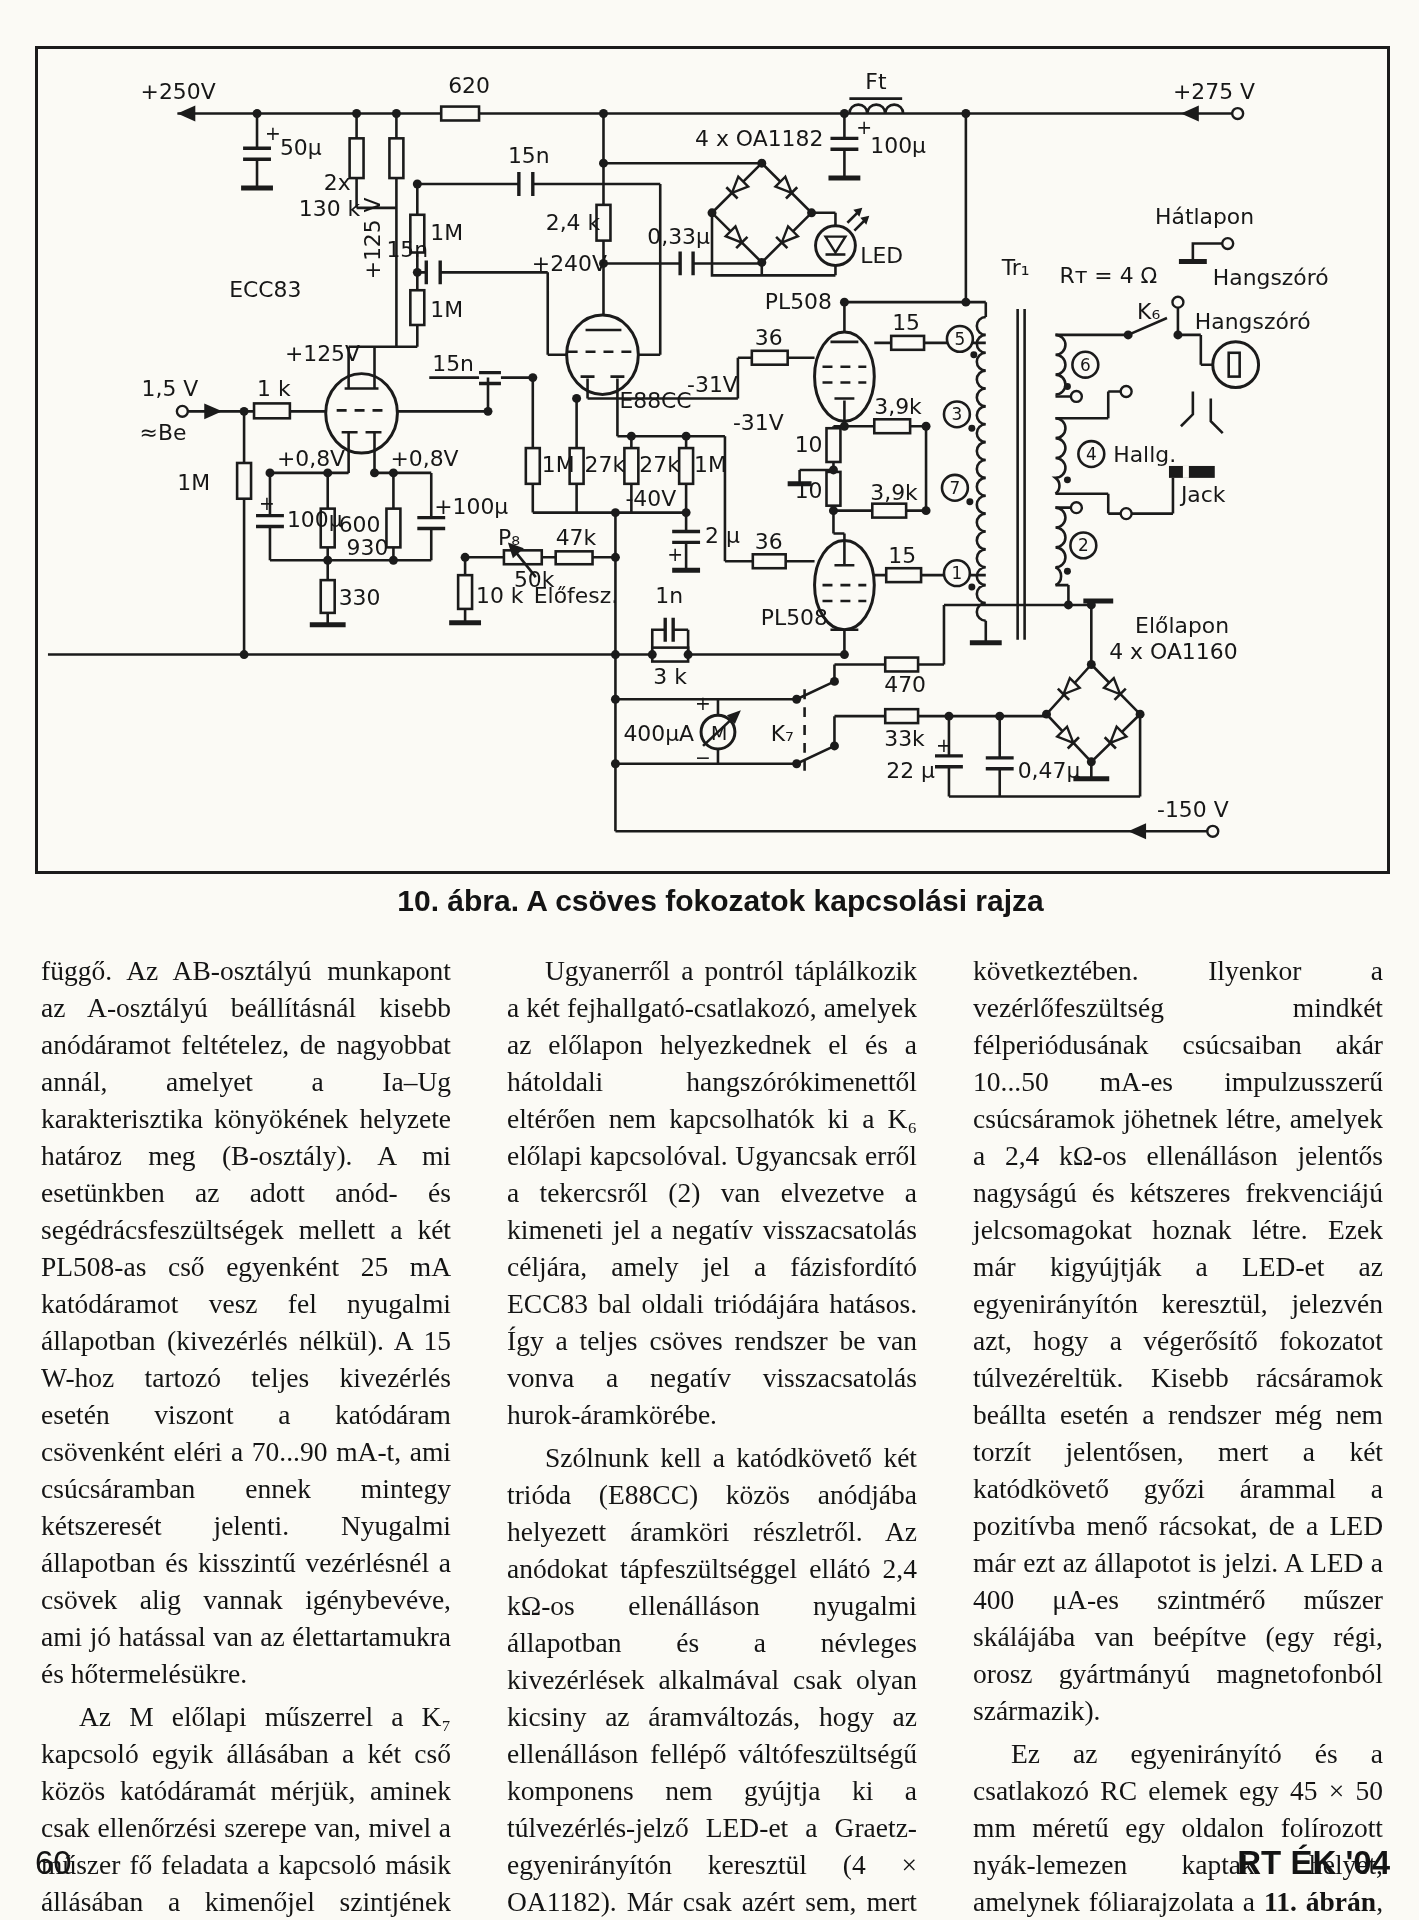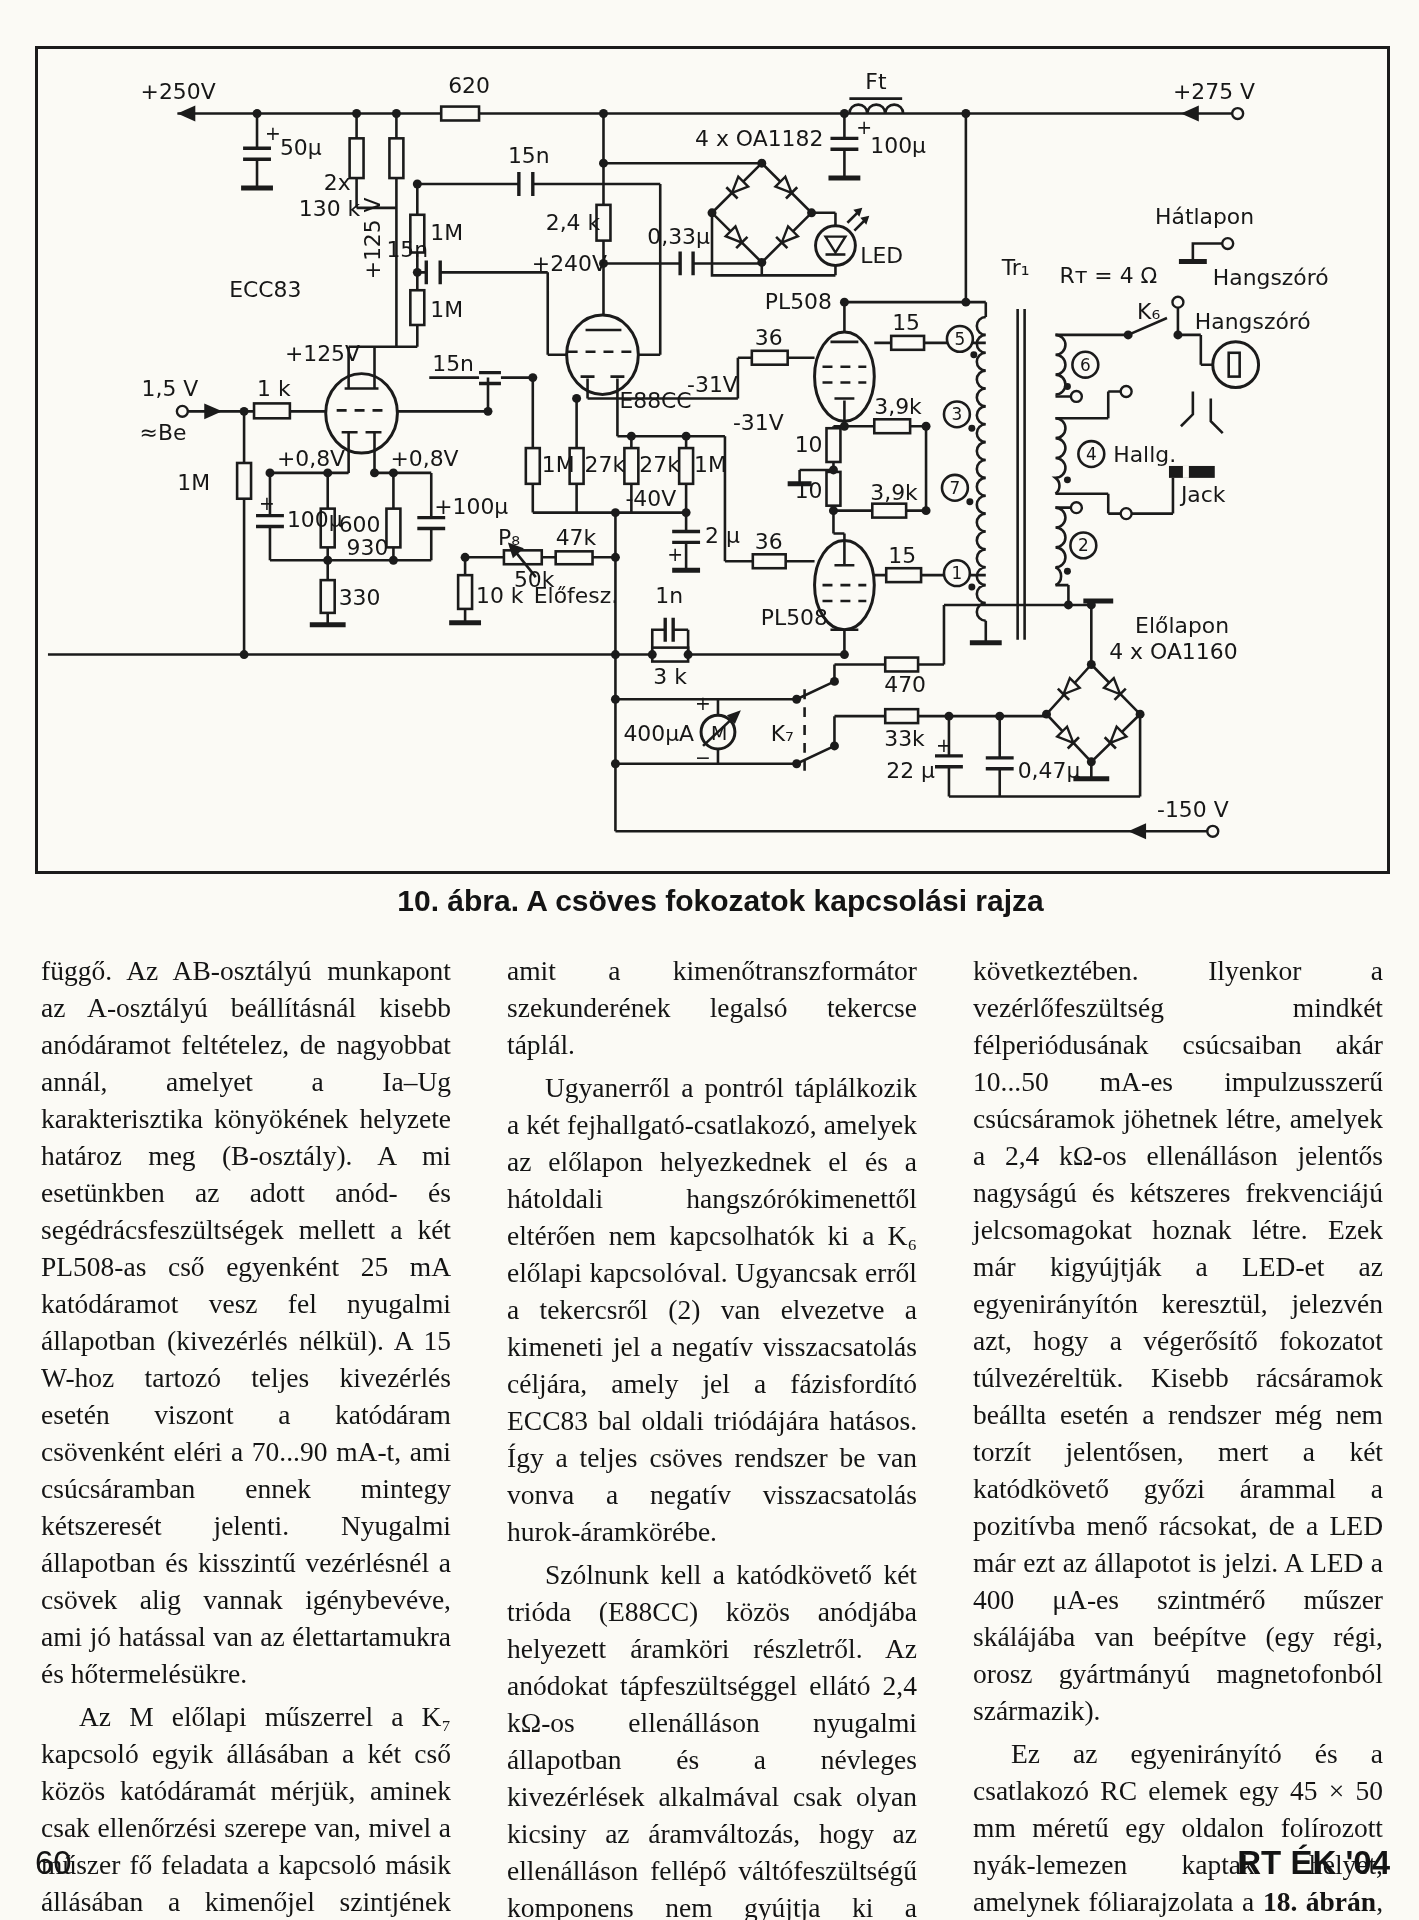--- a/index.html
+++ b/index.html
@@ -413,28 +413,27 @@
   </div>
 
   <div class="caption">10. ábra. A csöves fokozatok kapcsolási rajza</div>
 
   <div class="cols">
     <div class="col">
       <p>függő. Az AB-osztályú munkapont az A-osztályú beállításnál kisebb anódáramot feltételez, de nagyobbat annál, amelyet a Ia–Ug karakterisztika könyökének helyzete határoz meg (B-osztály). A mi esetünkben az adott anód- és segédrácsfeszültségek mellett a két PL508-as cső egyenként 25 mA katódáramot vesz fel nyugalmi állapotban (kivezérlés nélkül). A 15 W-hoz tartozó teljes kivezérlés esetén viszont a katódáram csövenként eléri a 70...90 mA-t, ami csúcsáramban ennek mintegy kétszeresét jelenti. Nyugalmi állapotban és kisszintű vezérlésnél a csövek alig vannak igénybevéve, ami jó hatással van az élettartamukra és hőtermelésükre.</p>
       <p class="ind">Az M előlapi műszerrel a K₇ kapcsoló egyik állásában a két cső közös katódáramát mérjük, aminek csak ellenőrzési szerepe van, mivel a műszer fő feladata a kapcsoló másik állásában a kimenőjel szintjének ellenőrzése. A katódok és a műszer körében lévő ellenállásokkal a végkitérést 200 mA-re kalibráltam, amely értéket a két cső együttesen csak erős túlvezérléseknél éri el. A K₇ kapcsoló másik állásában a kimenő jelszintet méri, egy Graetz-egyenirányítón keresztül (4 × OA1160),</p>
     </div>
     <div class="col">
-      <p>amit a kimenőtranszformátor szekunderének legalsó tekercse táplál.</p>
       <p class="ind">Ugyanerről a pontról táplálkozik a két fejhallgató-csatlakozó, amelyek az előlapon helyezkednek el és a hátoldali hangszórókimenettől eltérően nem kapcsolhatók ki a K₆ előlapi kapcsolóval. Ugyancsak erről a tekercsről (2) van elvezetve a kimeneti jel a negatív visszacsatolás céljára, amely jel a fázisfordító ECC83 bal oldali triódájára hatásos. Így a teljes csöves rendszer be van vonva a negatív visszacsatolás hurok-áramkörébe.</p>
       <p class="ind">Szólnunk kell a katódkövető két trióda (E88CC) közös anódjába helyezett áramköri részletről. Az anódokat tápfeszültséggel ellátó 2,4 kΩ-os ellenálláson nyugalmi állapotban és a névleges kivezérlések alkalmával csak olyan kicsiny az áramváltozás, hogy az ellenálláson fellépő váltófeszültségű komponens nem gyújtja ki a túlvezérlés-jelző LED-et a Graetz-egyenirányítón keresztül (4 × OA1182). Már csak azért sem, mert a két párhuzamosan kötött anód eredő anódáram változása egymást kiejti, ha a két cső szimmetrikusan van vezérelve. Megváltozik a helyzet azonban akkor, ha a végerősítő csöveknek rácsárama keletkezik a túlvezérlés</p>
     </div>
     <div class="col">
       <p>következtében. Ilyenkor a vezérlőfeszültség mindkét félperiódusának csúcsaiban akár 10...50 mA-es impulzusszerű csúcsáramok jöhetnek létre, amelyek a 2,4 kΩ-os ellenálláson jelentős nagyságú és kétszeres frekvenciájú jelcsomagokat hoznak létre. Ezek már kigyújtják a LED-et az egyenirányítón keresztül, jelezvén azt, hogy a végerősítő fokozatot túlvezéreltük. Kisebb rácsáramok beállta esetén a rendszer még nem torzít jelentősen, mert a két katódkövető győzi árammal a pozitívba menő rácsokat, de a LED már ezt az állapotot is jelzi. A LED a 400 μA-es szintmérő műszer skálájába van beépítve (egy régi, orosz gyártmányú magnetofonból származik).</p>
       <p class="ind">
-        <span>Ez az egyenirányító és a csatlakozó RC elemek egy 45 × 50 mm méretű egy oldalon folírozott nyák-lemezen kaptak helyet, amelynek fóliarajzolata a </span><b>18. ábrán</b><span>, beültetése a </span><b>12. ábrán</b><span> látható. Az elektroncsövek elhelyezését a panel felett a </span>
+        <span>Ez az egyenirányító és a csatlakozó RC elemek egy 45 × 50 mm méretű egy oldalon folírozott nyák-lemezen kaptak helyet, amelynek fóliarajzolata a </span><b>11. ábrán</b><span>, beültetése a </span><b>12. ábrán</b><span> látható. Az elektroncsövek elhelyezését a panel felett a </span>
       </p>
 
     </div>
   </div>
 
   <div class="pgnum">60</div>
   <div class="issue">RT ÉK '04</div>
 
 </div>
 

